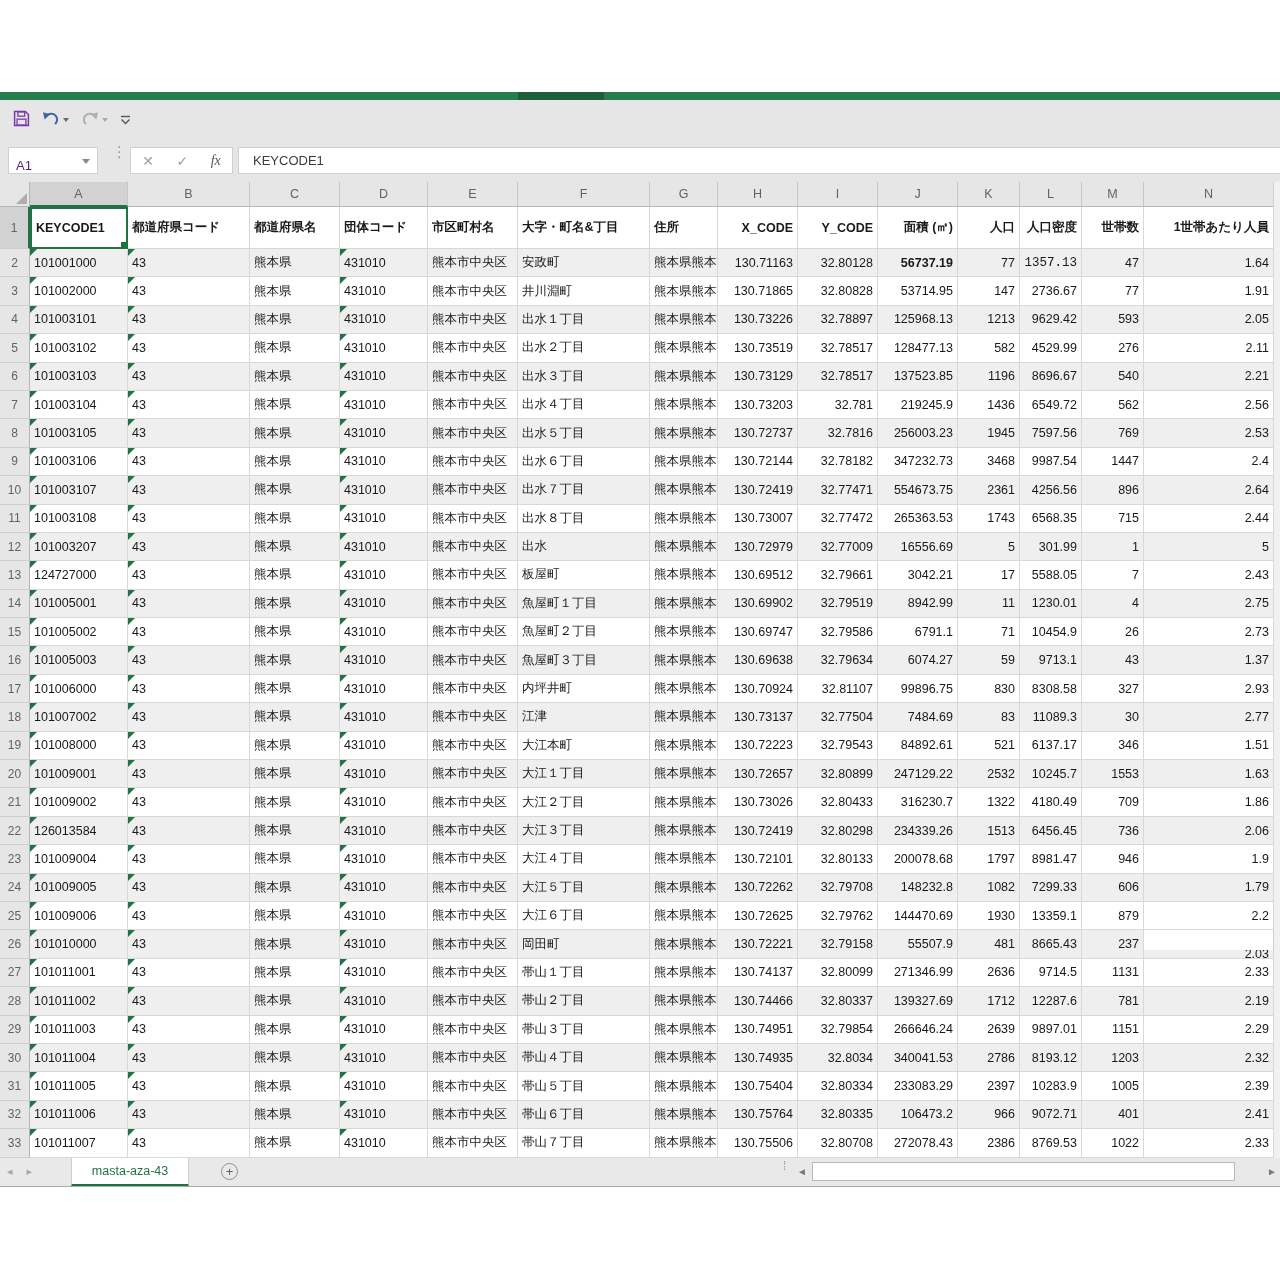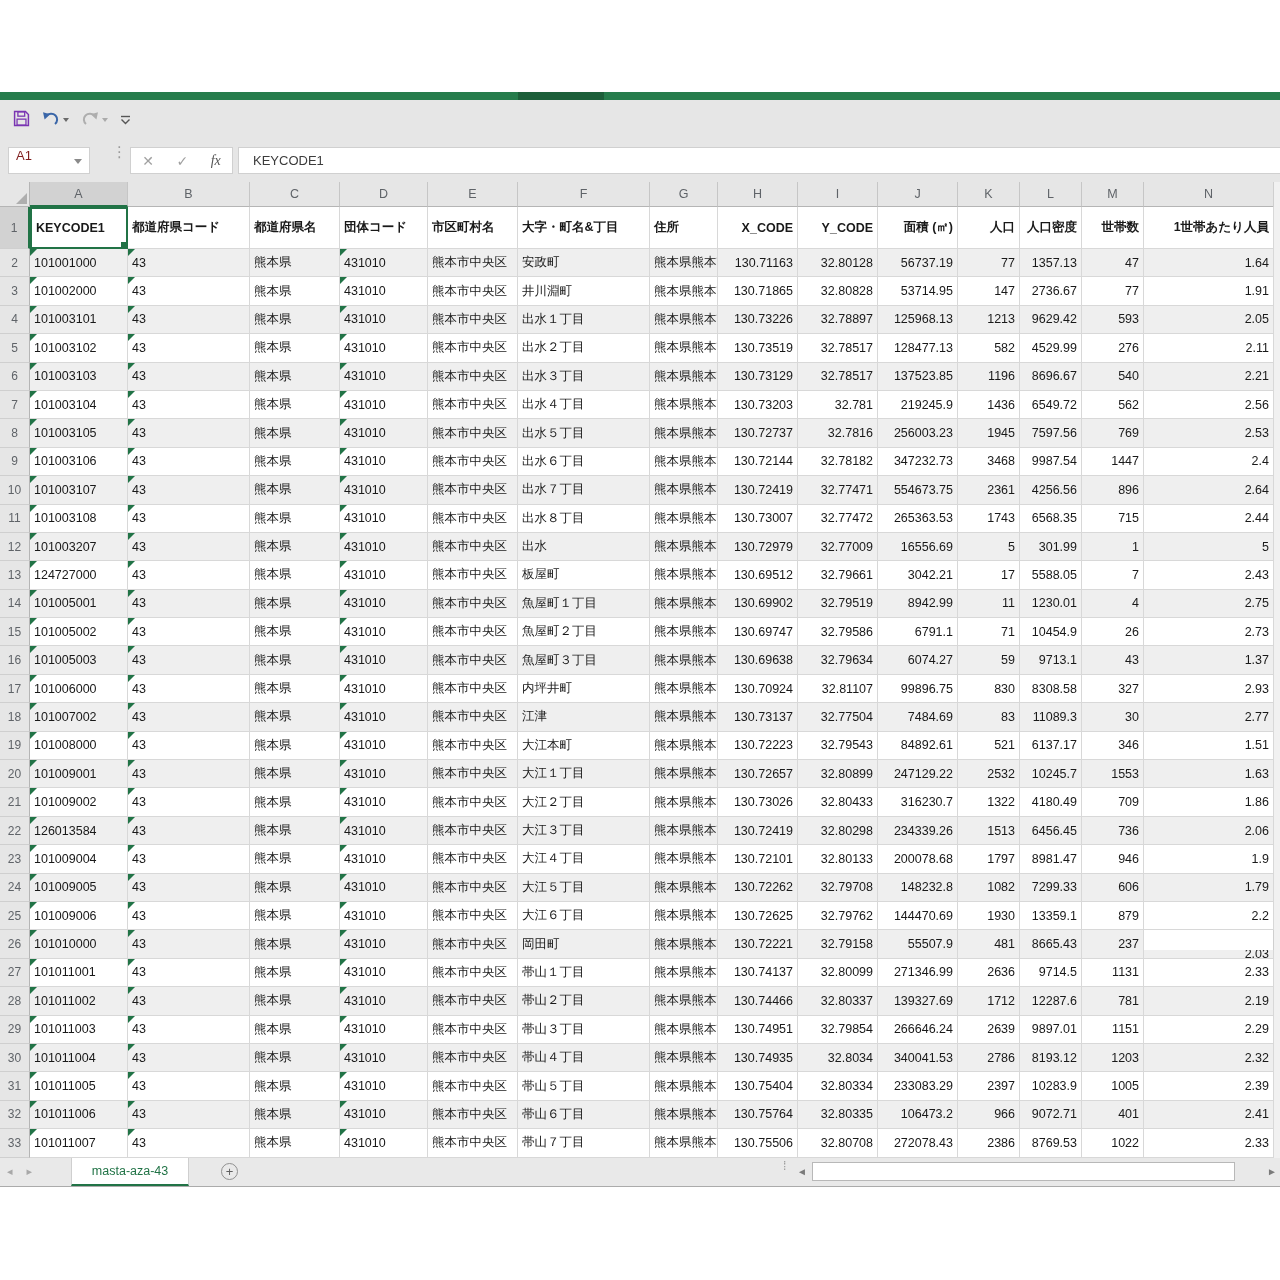--- a/index.html
+++ b/index.html
@@ -9,22 +9,22 @@
   
   .accent{height:8px;background:#267c4c;position:relative;}
   .accent .dark{position:absolute;left:518px;top:0;width:86px;height:8px;background:#1d5f3a;}
   
   .qat{height:40px;background:#e6e6e6;display:flex;align-items:center;padding-left:10px;}
   .qbtn{display:flex;align-items:center;margin-right:6px;height:24px;padding:0 3px;}
   .caret{width:0;height:0;border-left:3.5px solid transparent;border-right:3.5px solid transparent;border-top:4px solid #6a6a6a;margin-left:3px;}
   .caret.dis{border-top-color:#ababab;}
   
   .frow{height:42px;background:#e6e6e6;position:relative;}
-  .namebox{position:absolute;left:8px;top:7px;width:82px;height:27px;background:#fff;border:1px solid #d0d0d0;
-           display:flex;align-items:flex-start;font-size:13px;color:#7f1d1d;padding-left:7px;box-sizing:border-box;}
+  .namebox{position:absolute;left:8px;top:7px;width:90px;height:27px;background:#fff;border:1px solid #d0d0d0;
+           display:flex;align-items:flex-end;font-size:13px;color:#4c1d95;padding-left:7px;box-sizing:border-box;}
   .namebox .nb-caret{position:absolute;right:7px;top:11px;width:0;height:0;border-left:4px solid transparent;border-right:4px solid transparent;border-top:5px solid #8a8a8a;}
   .vdots{position:absolute;left:112px;top:8px;color:#9a9a9a;font-size:15px;letter-spacing:0;line-height:8px;}
   .fxgroup{position:absolute;left:130px;top:7px;width:103px;height:27px;background:#fff;border:1px solid #d0d0d0;box-sizing:border-box;
            display:flex;align-items:center;justify-content:space-around;color:#a0a0a0;font-size:14px;}
   .fxgroup .fx{font-style:italic;font-family:"Liberation Serif","DejaVu Serif",serif;color:#555;font-size:14px;}
   .fbar{position:absolute;left:238px;top:7px;right:0;height:27px;background:#fff;border:1px solid #d0d0d0;border-right:none;box-sizing:border-box;
         display:flex;align-items:center;padding-left:14px;font-size:13px;color:#3c3c3c;}
   
   .grid{position:relative;background:#fff;}
   .chrow{display:flex;height:25px;}
@@ -215,27 +215,27 @@
         </div>
         <div class="cl band" style="width: 68px; flex: 0 0 68px;">
           <span>熊本県熊本市中央区</span>
         </div>
         <div class="cl num band" style="width: 80px; flex: 0 0 80px;">
           <span>130.71163</span>
         </div>
         <div class="cl num band" style="width: 80px; flex: 0 0 80px;">
           <span>32.80128</span>
         </div>
-        <div class="cl num band" style="width: 80px; flex: 0 0 80px;">
+        <div class="cl num band" style="width: 80px; flex: 0 0 80px; font-weight: bold;">
           <span>56737.19</span>
         </div>
         <div class="cl num band" style="width: 62px; flex: 0 0 62px;">
           <span>77</span>
         </div>
-        <div class="cl num band" style="width: 62px; flex: 0 0 62px;">
+        <div class="cl num band" style="width: 62px; flex: 0 0 62px; font-family: Liberation Mono, monospace;">
           <span>1357.13</span>
         </div>
         <div class="cl num band" style="width: 62px; flex: 0 0 62px;">
           <span>47</span>
         </div>
         <div class="cl num band" style="width: 130px; flex: 0 0 130px;">
           <span>1.64</span>
         </div>
       </div>
       <div class="rw">

